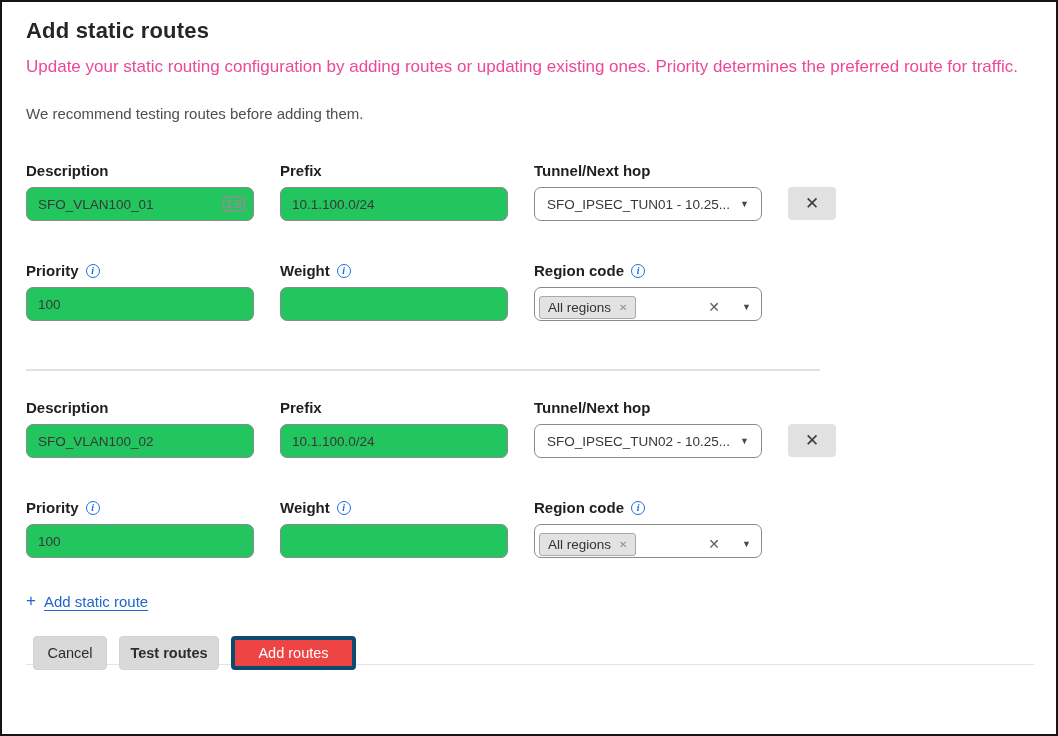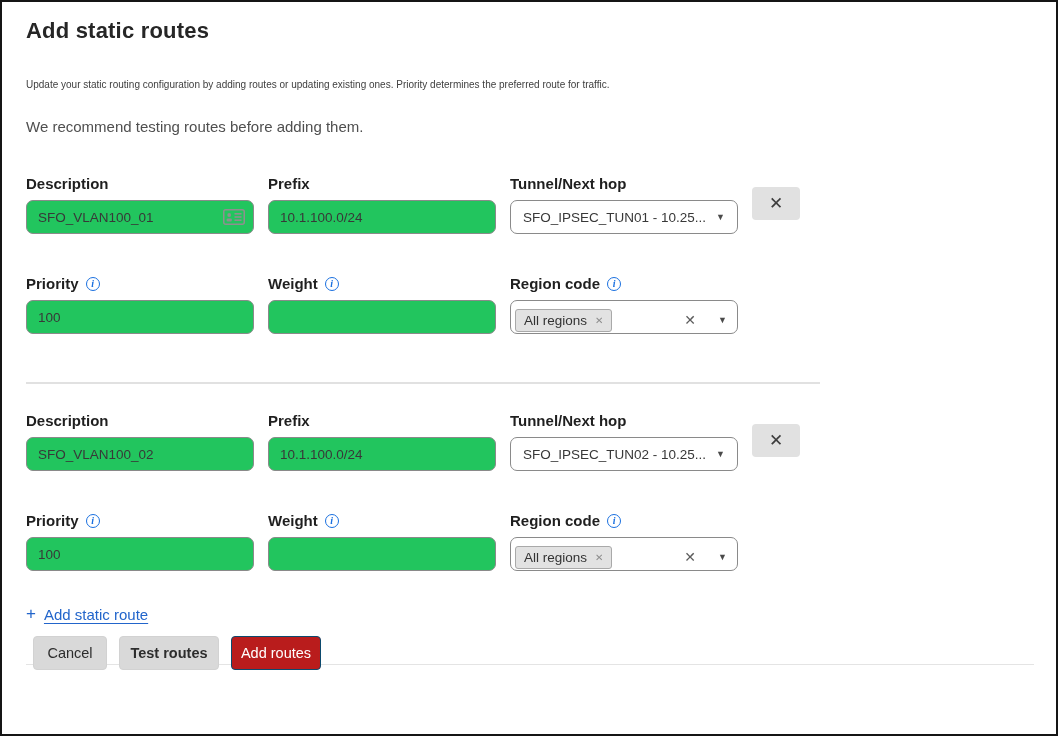--- a/index.html
+++ b/index.html
@@ -12,25 +12,25 @@
     background:#fff;
     position:relative;
     overflow:hidden;
   }
   .content { padding:16px 24px 0 24px; }
 
   .page-title {
     font-size:22px; font-weight:700; color:#262626;
     letter-spacing:0.2px;
   }
-  .intro { font-size:10px; color:#404040; margin-top:35px; max-width:1005px; }
+  .intro { font-size:17px; color:#ec4899; margin-top:13px; max-width:1005px; }
   .intro-2 { font-size:15px; color:#4f4f4f; margin-top:28px; }
 
   .route-group-1 { margin-top:39px; }
-  .route-row { display:flex; gap:14px; align-items:center; }
+  .route-row { display:flex; gap:26px; align-items:flex-end; }
   .route-row + .route-row { margin-top:40px; }
 
   .field { width:228px; }
   .field-label {
     font-size:15px; font-weight:700; color:#1f1f1f;
     margin-bottom:7px; display:flex; align-items:center; gap:7px;
     line-height:19px;
   }
   .info-icon {
     width:14px; height:14px; border:1px solid #1a70e0; border-radius:50%;
@@ -105,21 +105,21 @@
     display:flex; gap:12px; align-items:center;
   }
   .btn {
     height:34px; border-radius:4px; font-size:14.5px; cursor:pointer;
     font-family:"Liberation Sans","DejaVu Sans",sans-serif;
     display:inline-flex; align-items:center; justify-content:center;
   }
   .btn-secondary { background:#d9d9d9; border:1px solid #d2d2d2; color:#2d2d2d; }
   .btn-cancel { width:74px; }
   .btn-test { width:100px;font-weight:bold; }
-  .btn-primary { background:#b91c1c; border:1px solid #0c4a6e; color:#fff; width:90px; }
+  .btn-primary { background:#ef4444; border:4px solid #0c4a6e; color:#fff; width:125px; }
 </style>
 </head>
 <body>
 
 <div class="window">
   <div class="content">
 
     <h1 class="page-title">Add static routes</h1>
     <p class="intro">Update your static routing configuration by adding routes or updating existing ones. Priority determines the preferred route for traffic.</p>
     <p class="intro-2">We recommend testing routes before adding them.</p>

